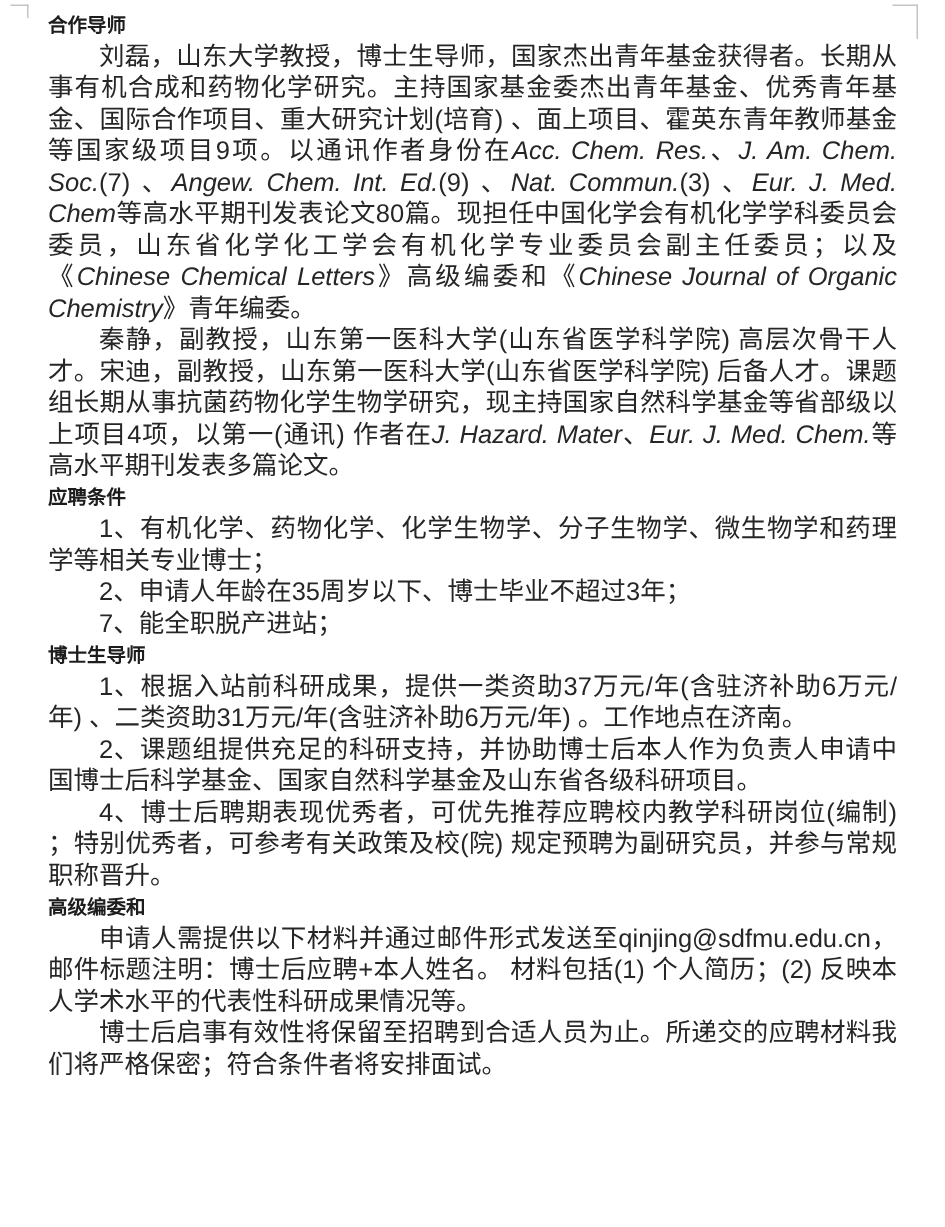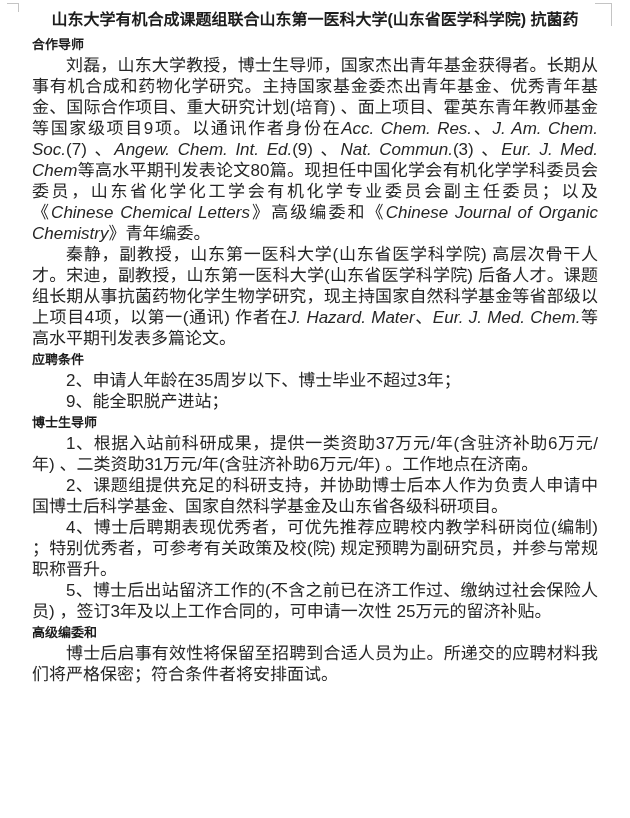--- a/index.html
+++ b/index.html
@@ -54,30 +54,30 @@
   .it{font-style:italic;}
 </style>
 </head>
 <body>
 
 <div class="page">
   <div class="corner left"></div>
   <div class="corner right"></div>
 
   <div class="content">
-    <div class="title-line">山东大学有机合成课题组联合山东第一医科大学(山东省医学科学院) 抗菌药</div>
     <div>
         <div class="heading">合作导师</div>
         <div class="para"><span>刘磊，山东大学教授，博士生导师，国家杰出青年基金获得者。长期从事有机合成和药物化学研究。主持国家基金委杰出青年基金、优秀青年基金、国际合作项目、重大研究计划(培育) 、面上项目、霍英东青年教师基金等国家级项目9项。以通讯作者身份在</span><span class="it">Acc. Chem. Res.</span><span>、</span><span class="it">J. Am. Chem. Soc.</span><span>(7) 、</span><span class="it">Angew. Chem. Int. Ed.</span><span>(9) 、</span><span class="it">Nat. Commun.</span><span>(3) 、</span><span class="it">Eur. J. Med. Chem</span><span>等高水平期刊发表论文80篇。现担任中国化学会有机化学学科委员会委员，山东省化学化工学会有机化学专业委员会副主任委员；以及《</span><span class="it">Chinese Chemical Letters</span><span>》高级编委和《</span><span class="it">Chinese Journal of Organic Chemistry</span><span>》青年编委。</span></div>
         <div class="para"><span>秦静，副教授，山东第一医科大学(山东省医学科学院) 高层次骨干人才。宋迪，副教授，山东第一医科大学(山东省医学科学院) 后备人才。课题组长期从事抗菌药物化学生物学研究，现主持国家自然科学基金等省部级以上项目4项，以第一(通讯) 作者在</span><span class="it">J. Hazard. Mater</span><span>、</span><span class="it">Eur. J. Med. Chem.</span><span>等高水平期刊发表多篇论文。</span></div>
         <div class="heading">应聘条件</div>
+        <div class="para"><span>1、有机化学、药物化学、化学生物学、分子生物学、微生物学和药理学等相关专业博士；</span></div>
         <div class="para"><span>2、申请人年龄在35周岁以下、博士毕业不超过3年；</span></div>
-        <div class="para"><span>9、能全职脱产进站；</span></div>
+        <div class="para"><span>7、能全职脱产进站；</span></div>
         <div class="heading">博士生导师</div>
         <div class="para"><span>1、根据入站前科研成果，提供一类资助37万元/年(含驻济补助6万元/年) 、二类资助31万元/年(含驻济补助6万元/年) 。工作地点在济南。</span></div>
         <div class="para"><span>2、课题组提供充足的科研支持，并协助博士后本人作为负责人申请中国博士后科学基金、国家自然科学基金及山东省各级科研项目。</span></div>
         <div class="para"><span>4、博士后聘期表现优秀者，可优先推荐应聘校内教学科研岗位(编制) ；特别优秀者，可参考有关政策及校(院) 规定预聘为副研究员，并参与常规职称晋升。</span></div>
-        <div class="para"><span>5、博士后出站留济工作的(不含之前已在济工作过、缴纳过社会保险人员) ，签订3年及以上工作合同的，可申请一次性 25万元的留济补贴。</span></div>
         <div class="heading">高级编委和</div>
+        <div class="para"><span>申请人需提供以下材料并通过邮件形式发送至</span><span>qinjing@sdfmu.edu.cn</span><span>，邮件标题注明：博士后应聘+本人姓名。 材料包括(1) 个人简历；(2) 反映本人学术水平的代表性科研成果情况等。</span></div>
         <div class="para"><span>博士后启事有效性将保留至招聘到合适人员为止。所递交的应聘材料我们将严格保密；符合条件者将安排面试。</span></div>
       </div>
   </div>
 </div>
 
 </body></html>

